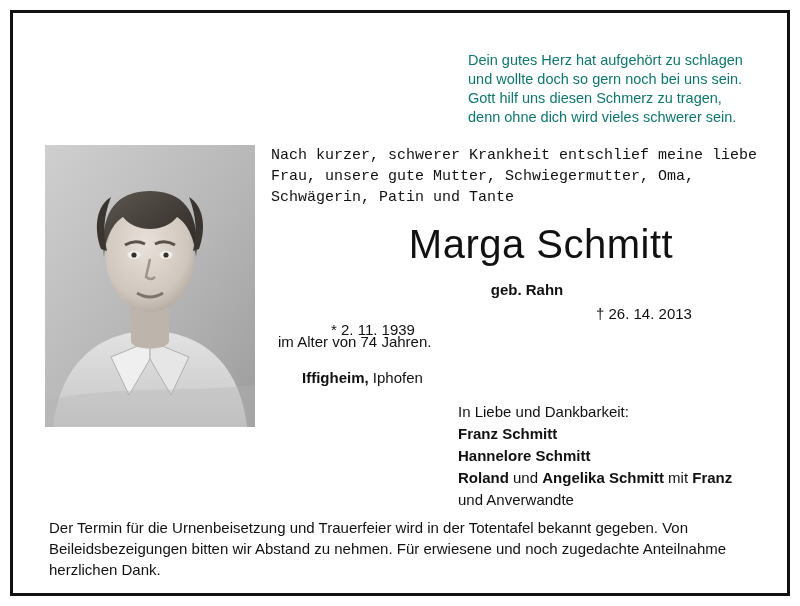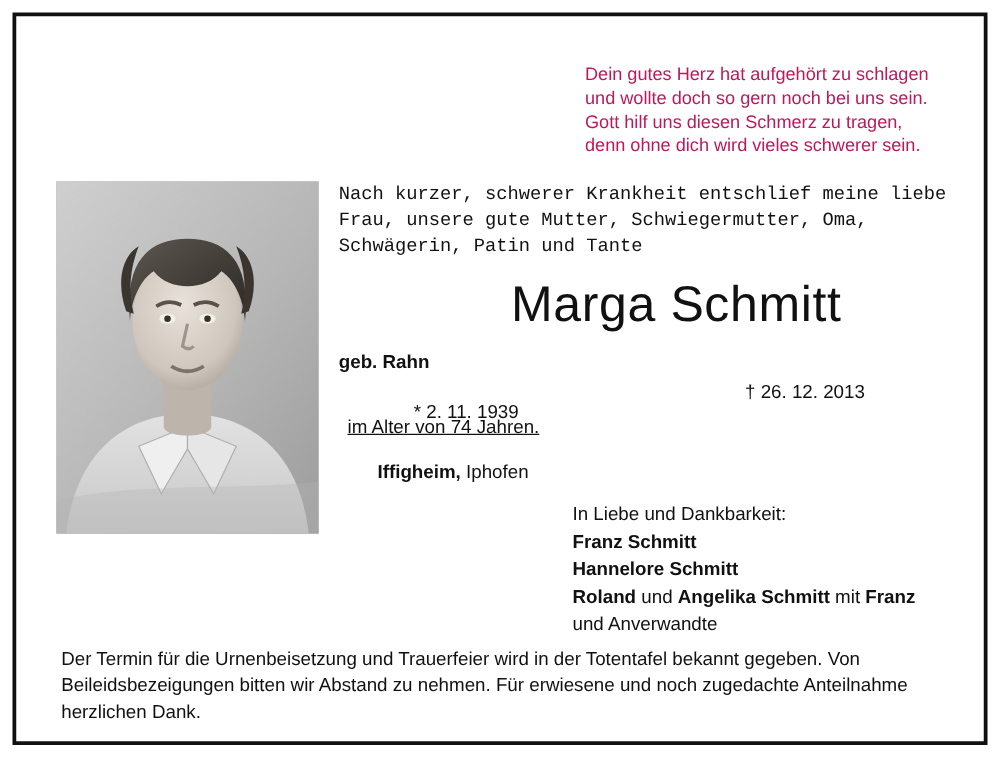--- a/index.html
+++ b/index.html
@@ -37,21 +37,21 @@
   }
 
   
   .poem {
     position: absolute;
     left: 455px;
     top: 38px;
     width: 310px;
     font-size: 14.5px;
     line-height: 19px;
-    color: #be185d;
+    color: #0f766e;
   }
   .poem div {
     white-space: nowrap;
   }
 
   
   .portrait {
     position: absolute;
     left: 32px;
     top: 132px;
@@ -83,21 +83,21 @@
     font-size: 40px;
     line-height: 46px;
     font-weight: normal;
     letter-spacing: 0.5px;
   }
   .maiden {
     position: absolute;
     left: 258px;
     top: 268px;
     width: 512px;
-    text-align: left;
+    text-align: center;
     font-size: 15px;
     font-weight: bold;
   }
 
   
   .dates {
     position: absolute;
     left: 258px;
     top: 292px;
     width: 512px;
@@ -112,21 +112,20 @@
     position: absolute;
     left: 325px;
     top: 0;
   }
 
   .age {
     position: absolute;
     left: 265px;
     top: 320px;
     font-size: 15px;
-    text-decoration: underline;
   }
   .place {
     position: absolute;
     left: 265px;
     top: 356px;
     font-size: 15px;
   }
   .place b { font-weight: bold; margin-left: 24px; }
 
   
@@ -219,21 +218,21 @@
         </svg>
       </div>
 
       <div class="intro">Nach kurzer, schwerer Krankheit entschlief meine liebe Frau, unsere gute Mutter, Schwiegermutter, Oma, Schwägerin, Patin und Tante</div>
 
       <div class="name">Marga Schmitt</div>
       <div class="maiden">geb. Rahn</div>
 
       <div class="dates">
         <span class="born">* 2. 11. 1939</span>
-        <span class="died">† 26. 12. 2013</span>
+        <span class="died">† 26. 14. 2013</span>
       </div>
 
       <div class="age">im Alter von 74 Jahren.</div>
 
       <div class="place">
         <b>Iffigheim,</b>
         <span>Iphofen</span>
       </div>
 
       <div class="mourners">

